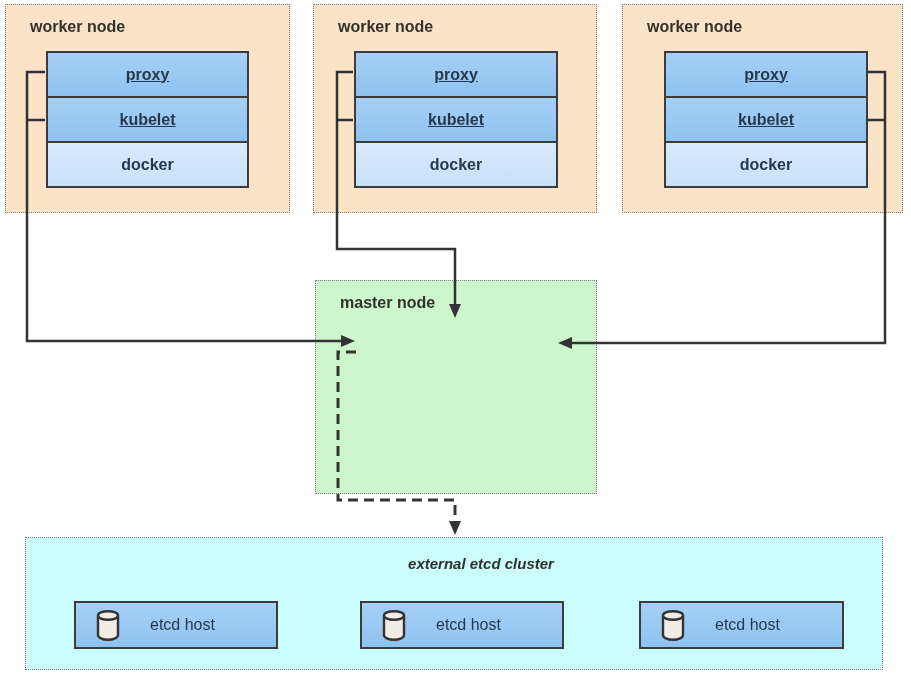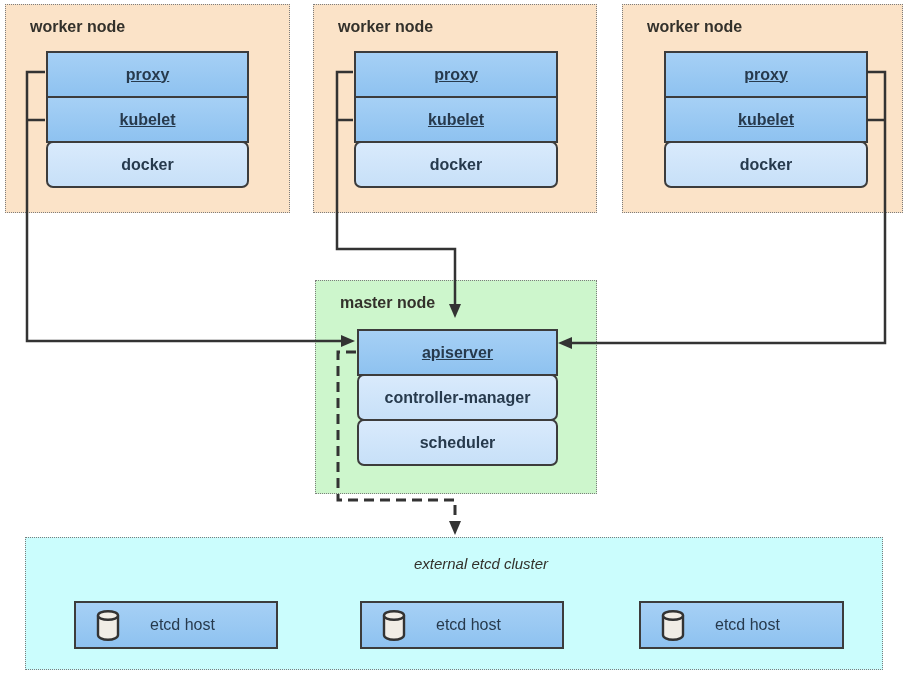--- a/index.html
+++ b/index.html
@@ -31,36 +31,36 @@
     position: absolute;
     left: 24px; top: 13px;
     font-size: 16px; font-weight: bold;
     color: #33312b;
     white-space: nowrap;
   }
   .etcd-title {
     position: absolute;
     left: 14px; right: 0; top: 17px;
     text-align: center;
-    font-size: 15px; font-weight: normal; font-style: italic;
+    font-size: 15px; font-weight: bold; font-style: italic;
     color: #33312b;
     padding-left: 40px;
   }
   .stack { position: absolute; z-index: 2; }
   .comp {
     width: 100%; height: 47px;
     margin-top: -2px;
     border: 2px solid #3c3c3c;
     display: flex; align-items: center; justify-content: center;
     font-size: 16px; font-weight: bold;
     color: #273a4d;
   }
   .comp:first-child { margin-top: 0; }
   .comp.primary   { background: linear-gradient(180deg, #a6d0f5 0%, #8ec2f0 100%); text-decoration: underline; }
-  .comp.secondary { background: linear-gradient(180deg, #d9eafc 0%, #c7e0f8 100%); border-radius: 7px; }
+  .comp.secondary { background: linear-gradient(180deg, #d9eafc 0%, #c7e0f8 100%); }
   .etcd-host {
     position: absolute; top: 63px;
     width: 204px; height: 48px;
     border: 2px solid #3c3c3c;
     background: linear-gradient(180deg, #a6d0f5 0%, #8ec2f0 100%);
     display: flex; align-items: center;
     z-index: 2;
     font-size: 16px; font-weight: normal;
     color: #273a4d;
   }
@@ -112,25 +112,20 @@
     <span class="group-title">worker node</span>
     <div class="stack" style="left:41px; top:46px; width:204px;">
       <div class="comp primary">proxy</div>
       <div class="comp primary">kubelet</div>
       <div class="comp secondary">docker</div>
     </div>
   </div>
 
   <div class="group-box master-node" style="left:315px; top:280px; width:282px; height:214px;text-align:center;">
     <span class="group-title">master node</span>
-    <div class="stack" style="left:41px; top:48px; width:201px;">
-      <div class="comp primary">apiserver</div>
-      <div class="comp secondary">controller-manager</div>
-      <div class="comp secondary">scheduler</div>
-    </div>
   </div>
 
   <div class="group-box etcd-cluster" style="left:25px; top:537px; width:858px; height:133px;">
     <span class="etcd-title">external etcd cluster</span>
 
     <div class="etcd-host" style="left:48px;">
       <span class="db-icon">
         <svg width="24" height="31" viewBox="0 0 24 31" xmlns="http://www.w3.org/2000/svg">
           <path d="M2 5.5 V25 a10 4.8 0 0 0 20 0 V5.5" fill="#f1ede6" stroke="#333333" stroke-width="2.4"></path>
           <ellipse cx="12" cy="5.5" rx="10" ry="4.3" fill="#f1ede6" stroke="#333333" stroke-width="2.4"></ellipse>

